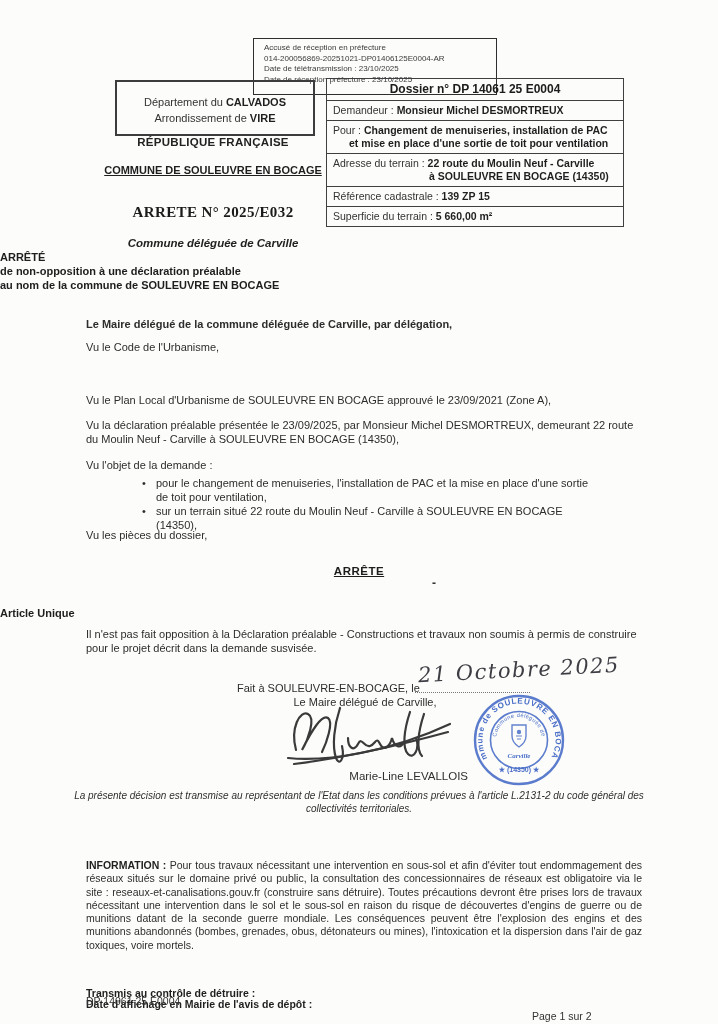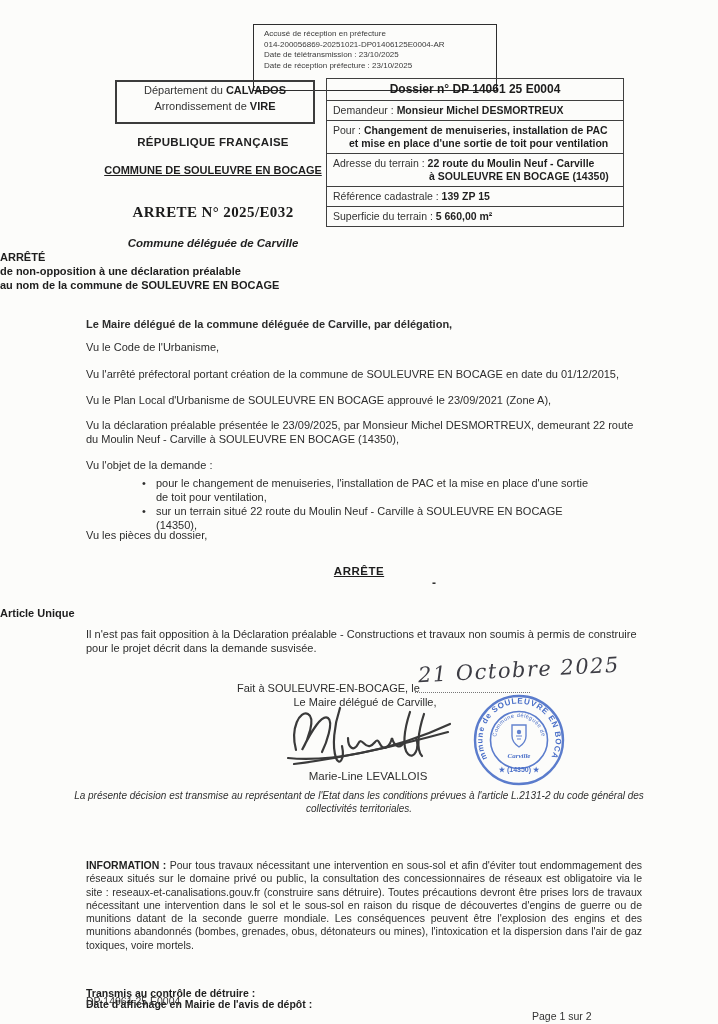--- a/index.html
+++ b/index.html
@@ -6,31 +6,31 @@
   .page{
     position:relative;width:718px;height:1024px;margin:0 auto;
     background:#fcfcfa;overflow:hidden;
     font-family:"Liberation Sans","DejaVu Sans",sans-serif;
     color:#2b2b2b;
   }
   .abs{position:absolute;}
   .b{font-weight:bold;color:#1f1f1f;}
   
   .receipt{
-    left:253px;top:24px;width:226px;
+    left:253px;top:38px;width:226px;
     border:1.5px solid #2e2e2e;
-    padding:4px 6px 19px 10px;
+    padding:4px 6px 9px 10px;
     font-size:8px;line-height:10.5px;color:#3a3a3a;
   }
   
   .deptbox{
     left:115px;top:80px;width:196px;height:40px;
     border:2px solid #3c3c3c;
     text-align:center;font-size:11px;line-height:16px;
-    padding-top:0;color:#333;
+    padding-top:12px;color:#333;
   }
   
   .dossier{
     left:326px;top:78px;width:296px;
     border:1.2px solid #3f3f3f;
     font-size:10.5px;color:#333;
   }
   .dossier .row{
     border-bottom:1.2px solid #3f3f3f;
     padding:3px 6px;line-height:13px;
@@ -61,21 +61,21 @@
   .article{left:0;top:607px;width:718px;text-align:left;font-weight:bold;font-size:11px;color:#1e1e1e;}
   
   .faitline{left:237px;top:682px;font-size:11px;color:#2d2d2d;}
   .dotlead{left:415px;top:678px;width:115px;border-bottom:1.5px dotted #777;height:14px;}
   .handdate{
     left:418px;top:658px;font-family:"DejaVu Serif","Liberation Serif",serif;
     font-style:italic;font-size:21px;color:#3d3d44;
     transform:rotate(-3deg);letter-spacing:1.5px;white-space:nowrap;
   }
   .maireline{left:250px;top:696px;width:230px;text-align:center;font-size:11px;color:#2d2d2d;}
-  .signame{left:268px;top:770px;width:200px;text-align:center;font-size:11.5px;color:#2f2f2f;}
+  .signame{left:268px;top:770px;width:200px;text-align:right;font-size:11.5px;color:#2f2f2f;}
   .sigsvg{left:282px;top:700px;}
   .stampsvg{left:460px;top:691px;}
   
   .notice{
     left:74px;top:790px;width:570px;text-align:center;
     font-style:italic;font-size:10px;line-height:12.5px;color:#2f2f2f;
   }
   
   .info{
     left:86px;top:822px;width:556px;text-align:justify;
@@ -119,21 +119,20 @@
   <div class="abs leftcol arreteno">ARRETE N° 2025/E032</div>
 
   <div class="abs titleblock">
     <div>ARRÊTÉ</div>
     <div>de non-opposition à une déclaration préalable</div>
     <div>au nom de la commune de SOULEUVRE EN BOCAGE</div>
   </div>
 
   <div class="abs para b" style="top:318px">Le Maire délégué de la commune déléguée de Carville, par délégation,</div>
   <div class="abs para" style="top:341px">Vu le Code de l'Urbanisme,</div>
-  <div class="abs para" style="top:368px">Vu l'arrêté préfectoral portant création de la commune de SOULEUVRE EN BOCAGE en date du 01/12/2015,</div>
   <div class="abs para" style="top:394px">Vu le Plan Local d'Urbanisme de SOULEUVRE EN BOCAGE approuvé le 23/09/2021 (Zone A),</div>
   <div class="abs para" style="top:419px">Vu la déclaration préalable présentée le 23/09/2025, par Monsieur Michel DESMORTREUX, demeurant 22 route du Moulin Neuf - Carville à SOULEUVRE EN BOCAGE (14350),</div>
   <div class="abs para" style="top:459px">Vu l'objet de la demande :</div>
 
   <div class="abs para bullet-row" style="top:477px">
     <span class="bullet-mark">•</span>
     <span class="bullet-text">pour le changement de menuiseries, l'installation de PAC et la mise en place d'une sortie de toit pour ventilation,</span>
   </div>
   <div class="abs para bullet-row" style="top:505px">
     <span class="bullet-mark">•</span>

